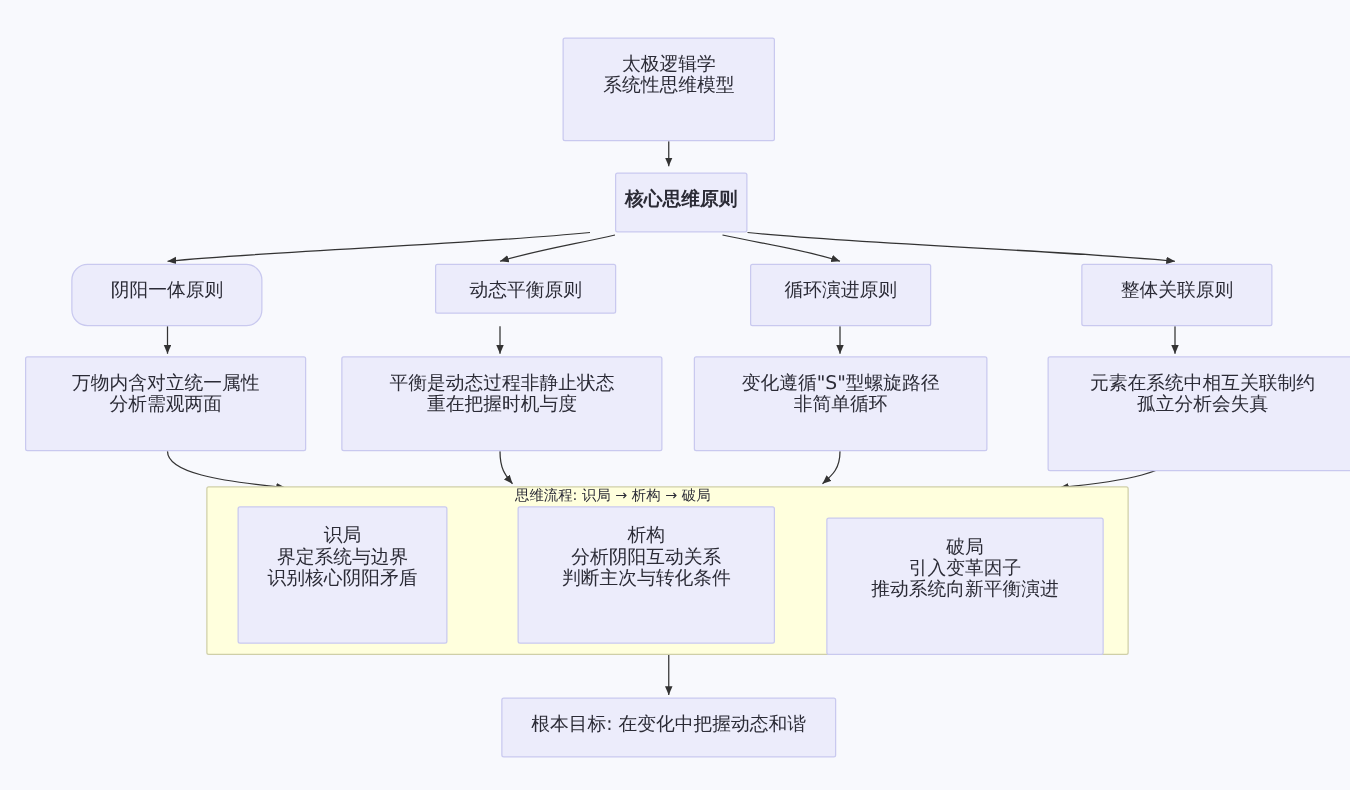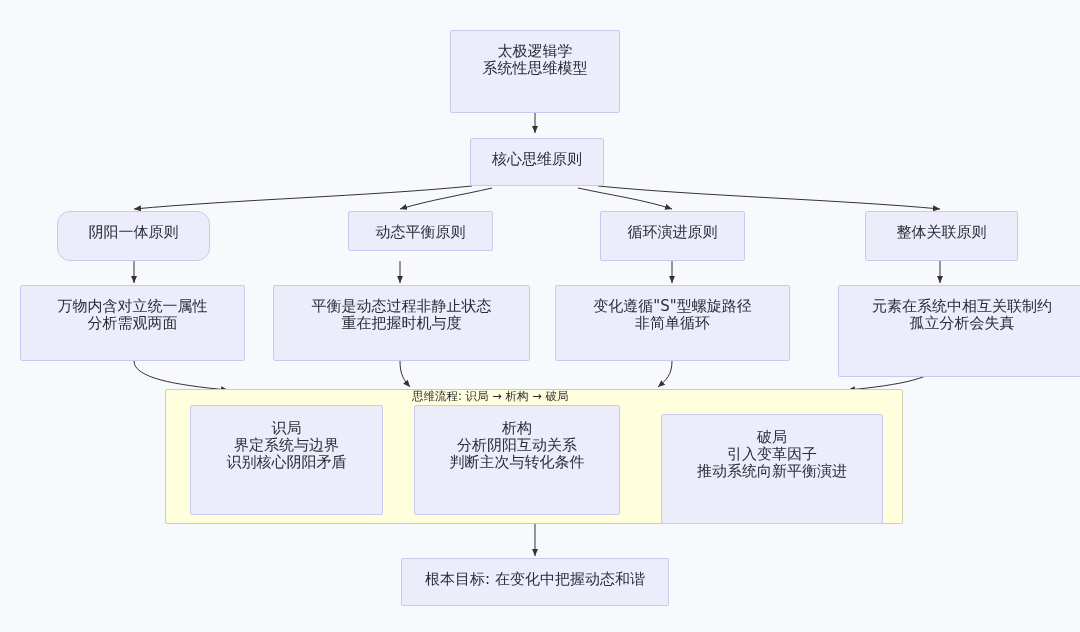--- a/index.html
+++ b/index.html
@@ -106,21 +106,21 @@
   </svg>
 
   <div class="subgraph" style="left:165px; top:389px; width:738px; height:135px;"></div>
   <div class="subgraph-title" style="left:412px; top:389px;">思维流程: 识局 → 析构 → 破局</div>
 
   <div class="node" style="left:450px; top:30px; width:170px; height:83px;">
     <span class="label">太极逻辑学
 系统性思维模型</span>
   </div>
 
-  <div class="node single" style="left:470px; top:138px; width:134px; height:48px;">
+  <div class="node single" style="left:492px; top:138px; width:106px; height:48px;font-weight:bold;">
     <span class="label">核心思维原则</span>
   </div>
 
   <div class="node single" style="left:57px; top:211px; width:153px; height:50px;border-radius:13px;">
     <span class="label">阴阳一体原则</span>
   </div>
   <div class="node single" style="left:348px; top:211px; width:145px; height:40px;">
     <span class="label">动态平衡原则</span>
   </div>
   <div class="node single" style="left:600px; top:211px; width:145px; height:50px;">
@@ -140,21 +140,21 @@
   </div>
   <div class="node" style="left:555px; top:285px; width:235px; height:76px;">
     <span class="label">变化遵循"S"型螺旋路径
 非简单循环</span>
   </div>
   <div class="node" style="left:838px; top:285px; width:248px; height:92px;">
     <span class="label">元素在系统中相互关联制约
 孤立分析会失真</span>
   </div>
 
-  <div class="node proc" style="left:190px; top:405px; width:193px; height:110px;">
+  <div class="node proc" style="left:190px; top:405px; width:168px; height:110px;">
     <span class="label">识局
 界定系统与边界
 识别核心阴阳矛盾</span>
   </div>
   <div class="node proc" style="left:414px; top:405px; width:206px; height:110px;">
     <span class="label">析构
 分析阴阳互动关系
 判断主次与转化条件</span>
   </div>
   <div class="node proc" style="left:661px; top:414px; width:222px; height:110px;">

